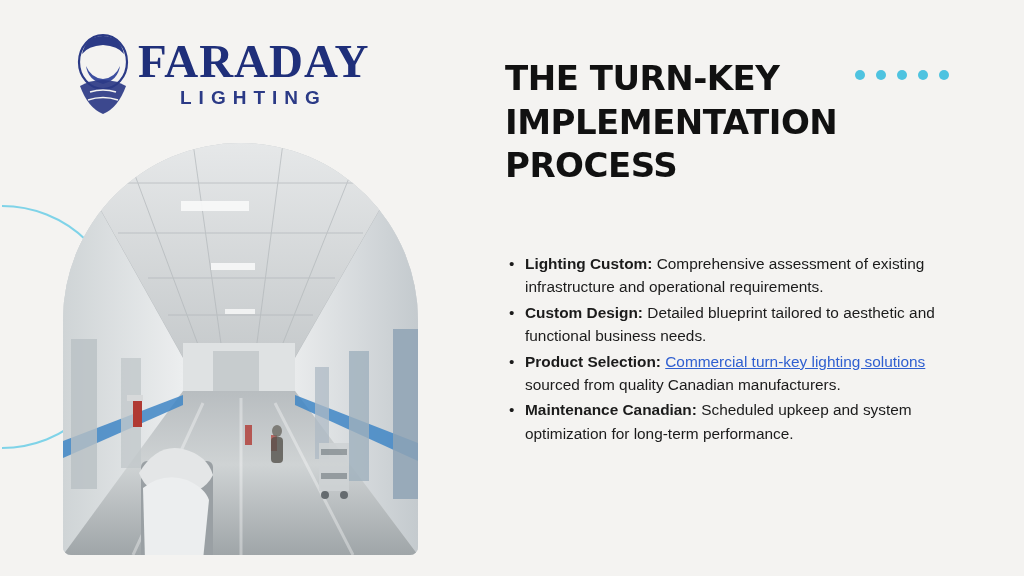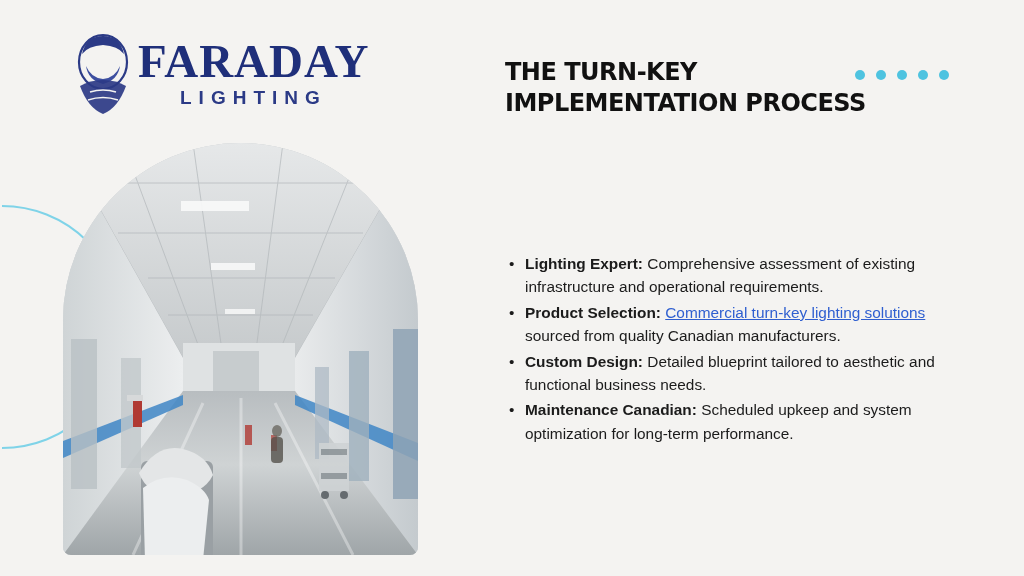--- a/index.html
+++ b/index.html
@@ -97,21 +97,21 @@
   .photo svg { display: block; }
 
   
   .headline {
     position: absolute;
     left: 505px;
     top: 57px;
     width: 370px;
     font-family: "DejaVu Sans", sans-serif;
     font-weight: bold;
-    font-size: 24px;
+    font-size: 34px;
     line-height: 1.28;
     letter-spacing: -0.5px;
     color: #111111;
     text-transform: uppercase;
   }
 
   .dots {
     position: absolute;
     left: 855px;
     top: 70px;
@@ -289,28 +289,28 @@
     <span class="dot"></span>
     <span class="dot"></span>
     <span class="dot"></span>
     <span class="dot"></span>
     <span class="dot"></span>
   </div>
 
   <div class="bullets">
     <ul>
       <li>
-        <span class="b-term">Lighting Expert:</span><span> Comprehensive assessment of existing infrastructure and operational requirements.</span>
+        <span class="b-term">Lighting Custom:</span><span> Comprehensive assessment of existing infrastructure and operational requirements.</span>
+      </li>
+      <li>
+        <span class="b-term">Custom Design:</span><span> Detailed blueprint tailored to aesthetic and functional business needs.</span>
       </li>
       <li>
         <span class="b-term">Product Selection:</span>
         <a class="b-link" href="#">Commercial turn-key lighting solutions</a><span> sourced from quality Canadian manufacturers.</span>
       </li>
       <li>
-        <span class="b-term">Custom Design:</span><span> Detailed blueprint tailored to aesthetic and functional business needs.</span>
-      </li>
-      <li>
         <span class="b-term">Maintenance Canadian:</span><span> Scheduled upkeep and system optimization for long-term performance.</span>
       </li>
     </ul>
   </div>
 
 </div>
 
 </body></html>

